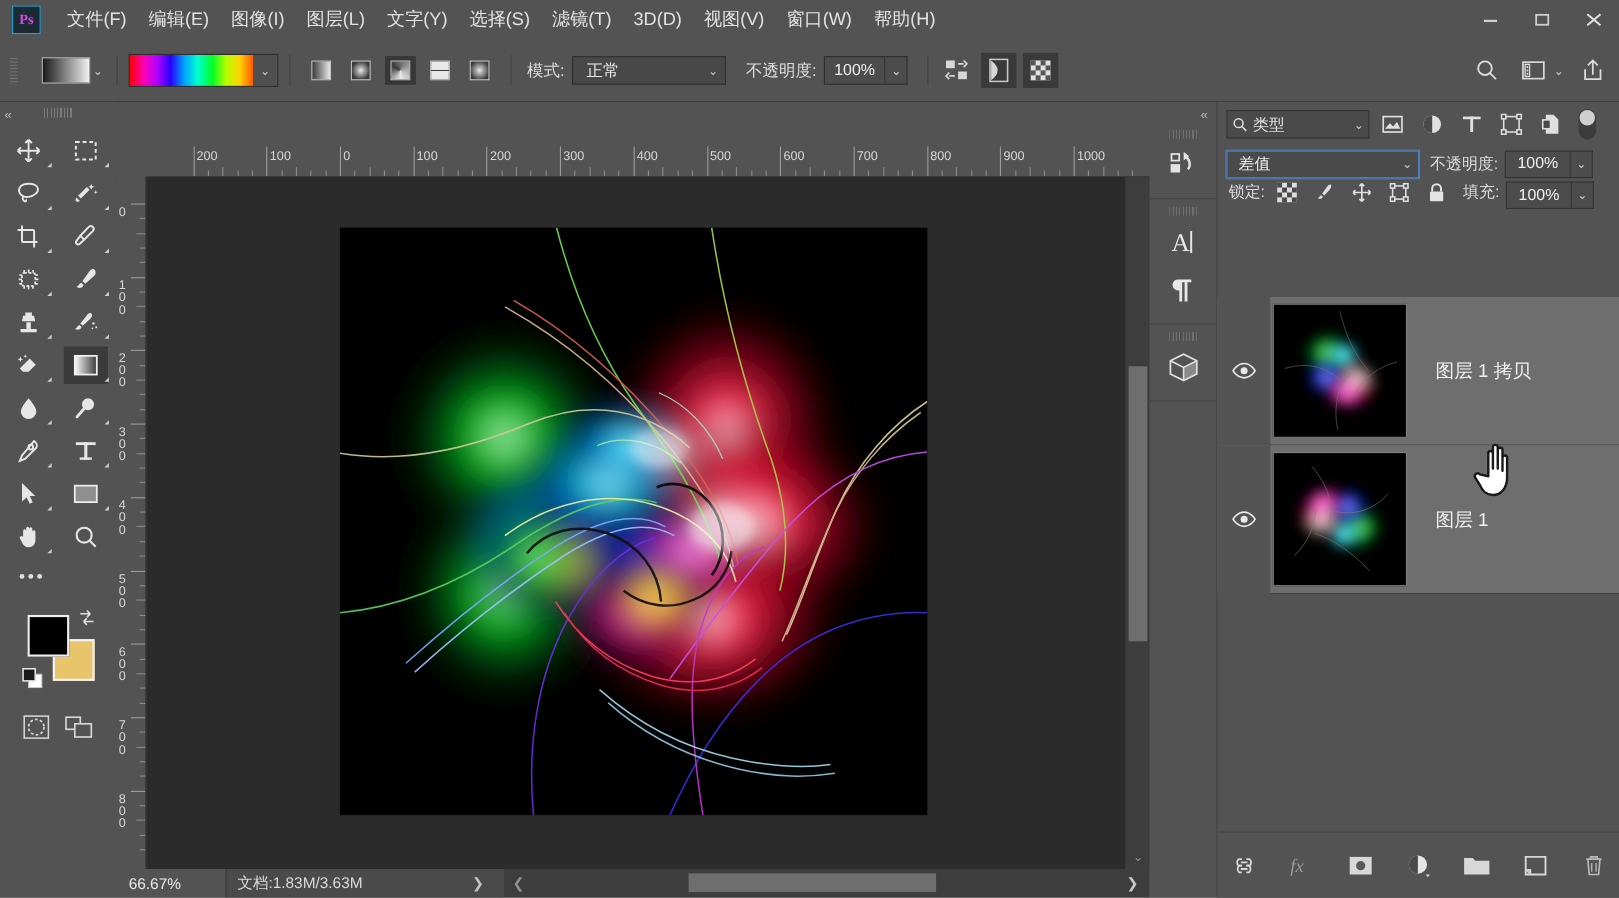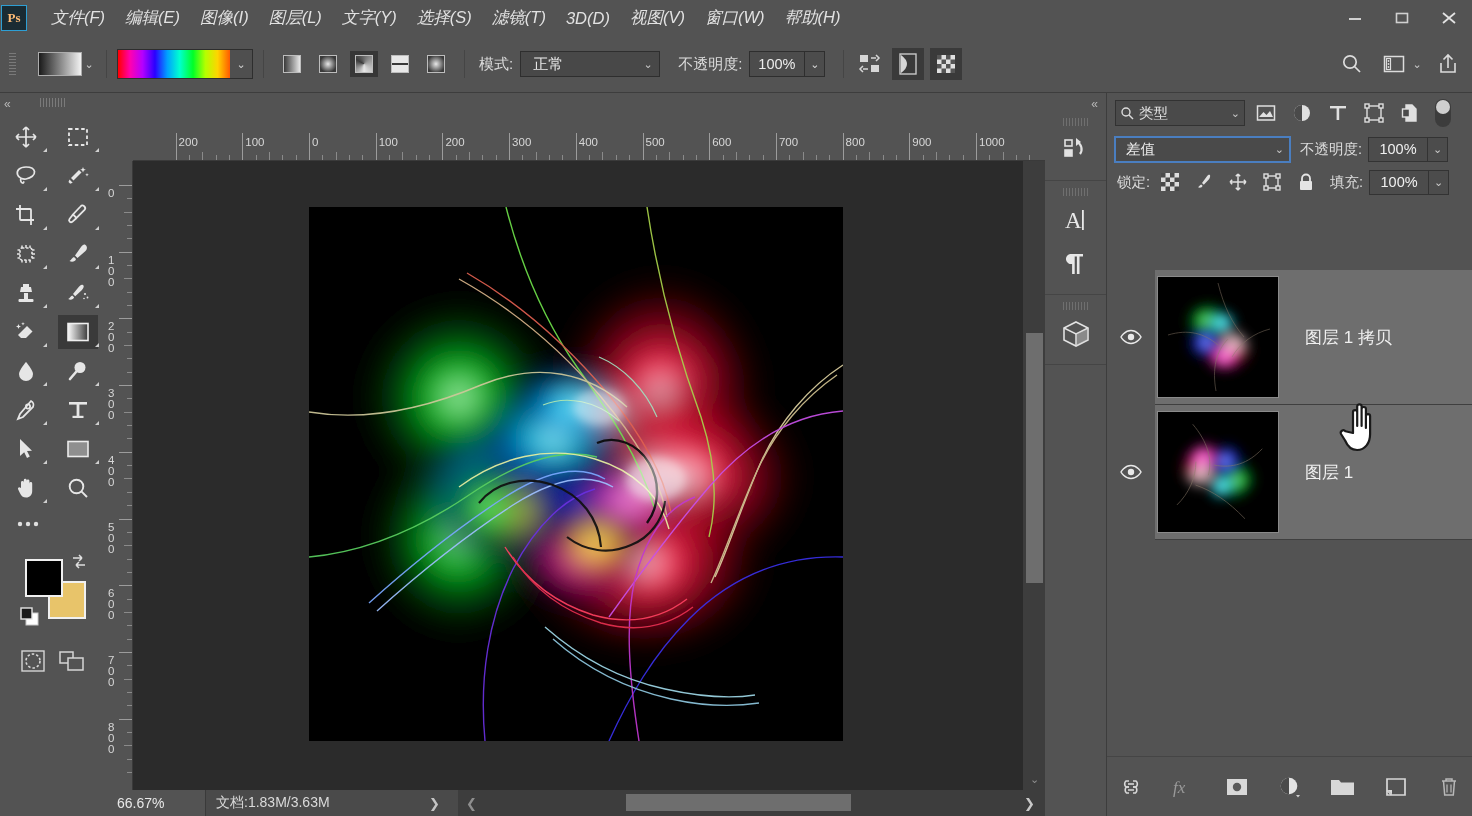--- a/index.html
+++ b/index.html
@@ -13,30 +13,29 @@
   }
   .app { position: relative; width: 1472px; height: 816px; }
 
   
   .menubar {
     position: absolute; left: 0; top: 0; width: 1472px; height: 36px;
     background: #535353;
     display: flex; align-items: center;
   }
   .ps-logo {
-    width: 26px; height: 26px; margin-left: 1px; margin-right: 14px;
+    width: 26px; height: 26px; margin-left: 11px; margin-right: 14px;
     background: #1a2b33; border: 1px solid #2e9fd4;
-    color: #fdba74; font-size: 13px; font-weight: bold;
+    color: #d946ef; font-size: 13px; font-weight: bold;
     display: flex; align-items: center; justify-content: center;
     font-family: "Liberation Serif", serif;
   }
   .menu-item {
     font-size: 16.5px; color: #e2e2e2; padding: 3px 10px; white-space: nowrap;
     letter-spacing: 0px;
-    font-style: italic;
   }
   .win-ctrls { position: absolute; right: 0; top: 0; height: 36px; display: flex; }
   .win-btn { width: 47px; height: 36px; display: flex; align-items: center; justify-content: center; }
   .win-btn svg { display: block; }
 
   
   .optionsbar {
     position: absolute; left: 0; top: 36px; width: 1472px; height: 57px;
     background: #535353; border-bottom: 1px solid #3d3d3d;
     display: flex; align-items: center;
@@ -225,21 +224,21 @@
     width: 175px; height: 25px; background: #4a4a4a; border: 1px solid #4a7ec0;
     outline: 1px solid #4a7ec0;
     display: flex; align-items: center; justify-content: space-between;
     font-size: 14.5px; color: #ededed; padding: 0 5px 0 10px;
   }
   .lp-lbl { font-size: 14.5px; color: #dddddd; margin-left: 10px; white-space: nowrap;}
   .lp-num { height: 25px; width: 60px; background: #4c4c4c; border: 1px solid #333;
     display: flex; align-items: center; justify-content: center; font-size: 14.5px; color: #f0f0f0; margin-left: 6px;}
   .lp-num-caret { width: 20px; height: 25px; background: #4c4c4c; border: 1px solid #333; border-left: none;
     display:flex; align-items:center; justify-content:center; font-size: 11px; color: #ccc;}
-  .lp-lock { height: 34px; display: flex; align-items: center; padding: 0 8px; }
+  .lp-lock { height: 34px; display: flex; align-items: flex-start; padding: 0 8px; }
   .lock-icons { display: flex; align-items: center; gap: 14px; margin-left: 10px; }
   .lk { width: 20px; height: 20px; display:flex; align-items:center; justify-content:center;}
 
   .layer-list { position: absolute; left: 0; top: 177px; width: 365px; height: 595px;
     background: #535353; }
   .layer-row {
     position: relative; height: 135px; display: flex; align-items: center;
     border-bottom: 1px solid #3f3f3f; background: #6e6e6e;
   }
   .layer-row.sel { background: #6e6e6e; }

